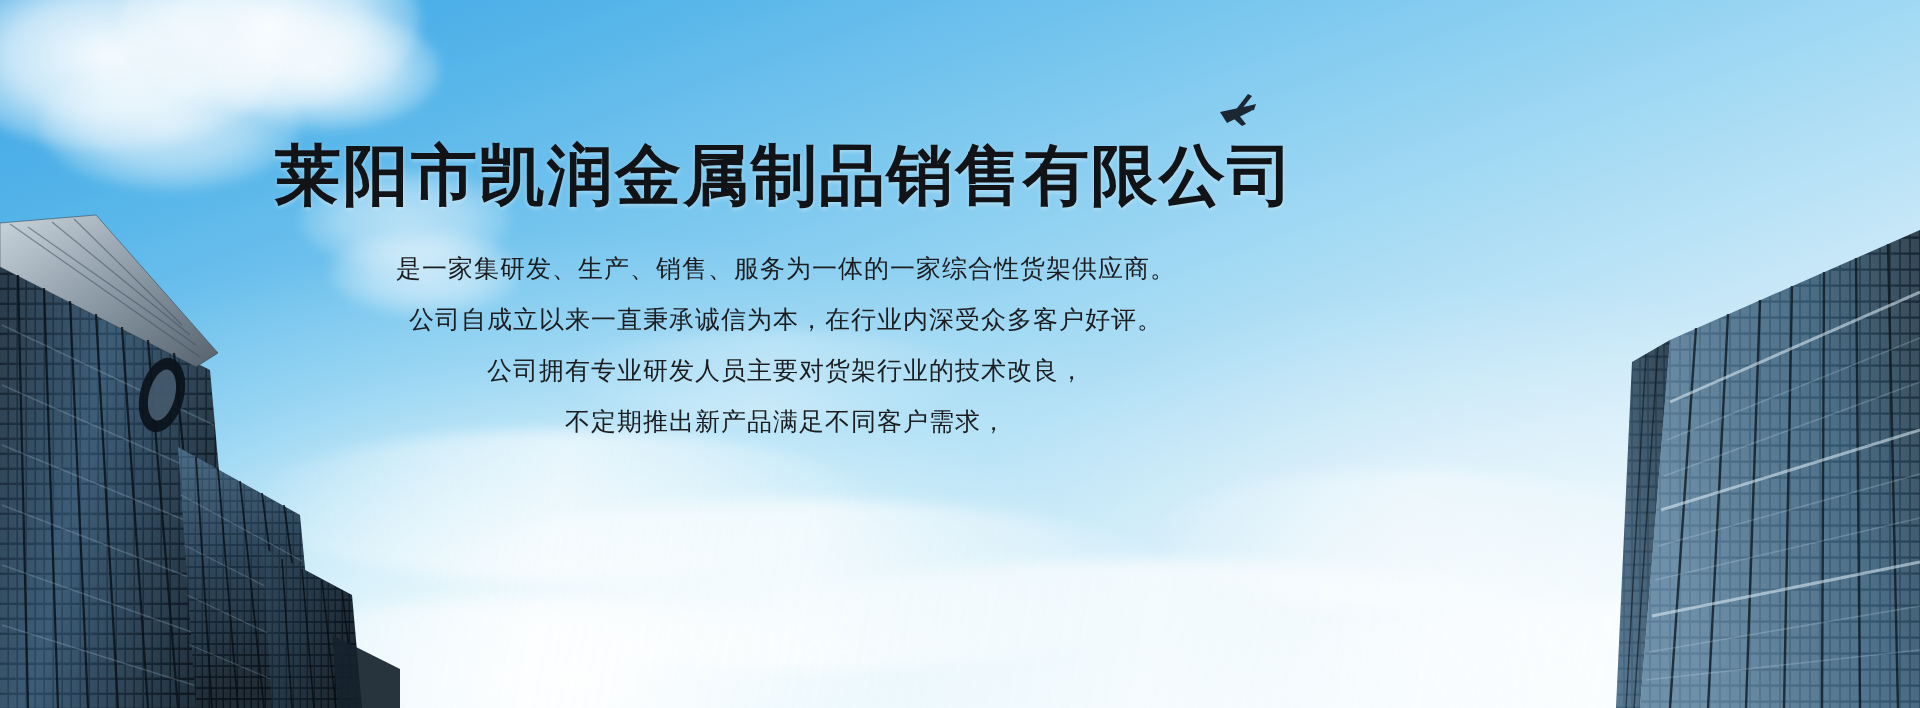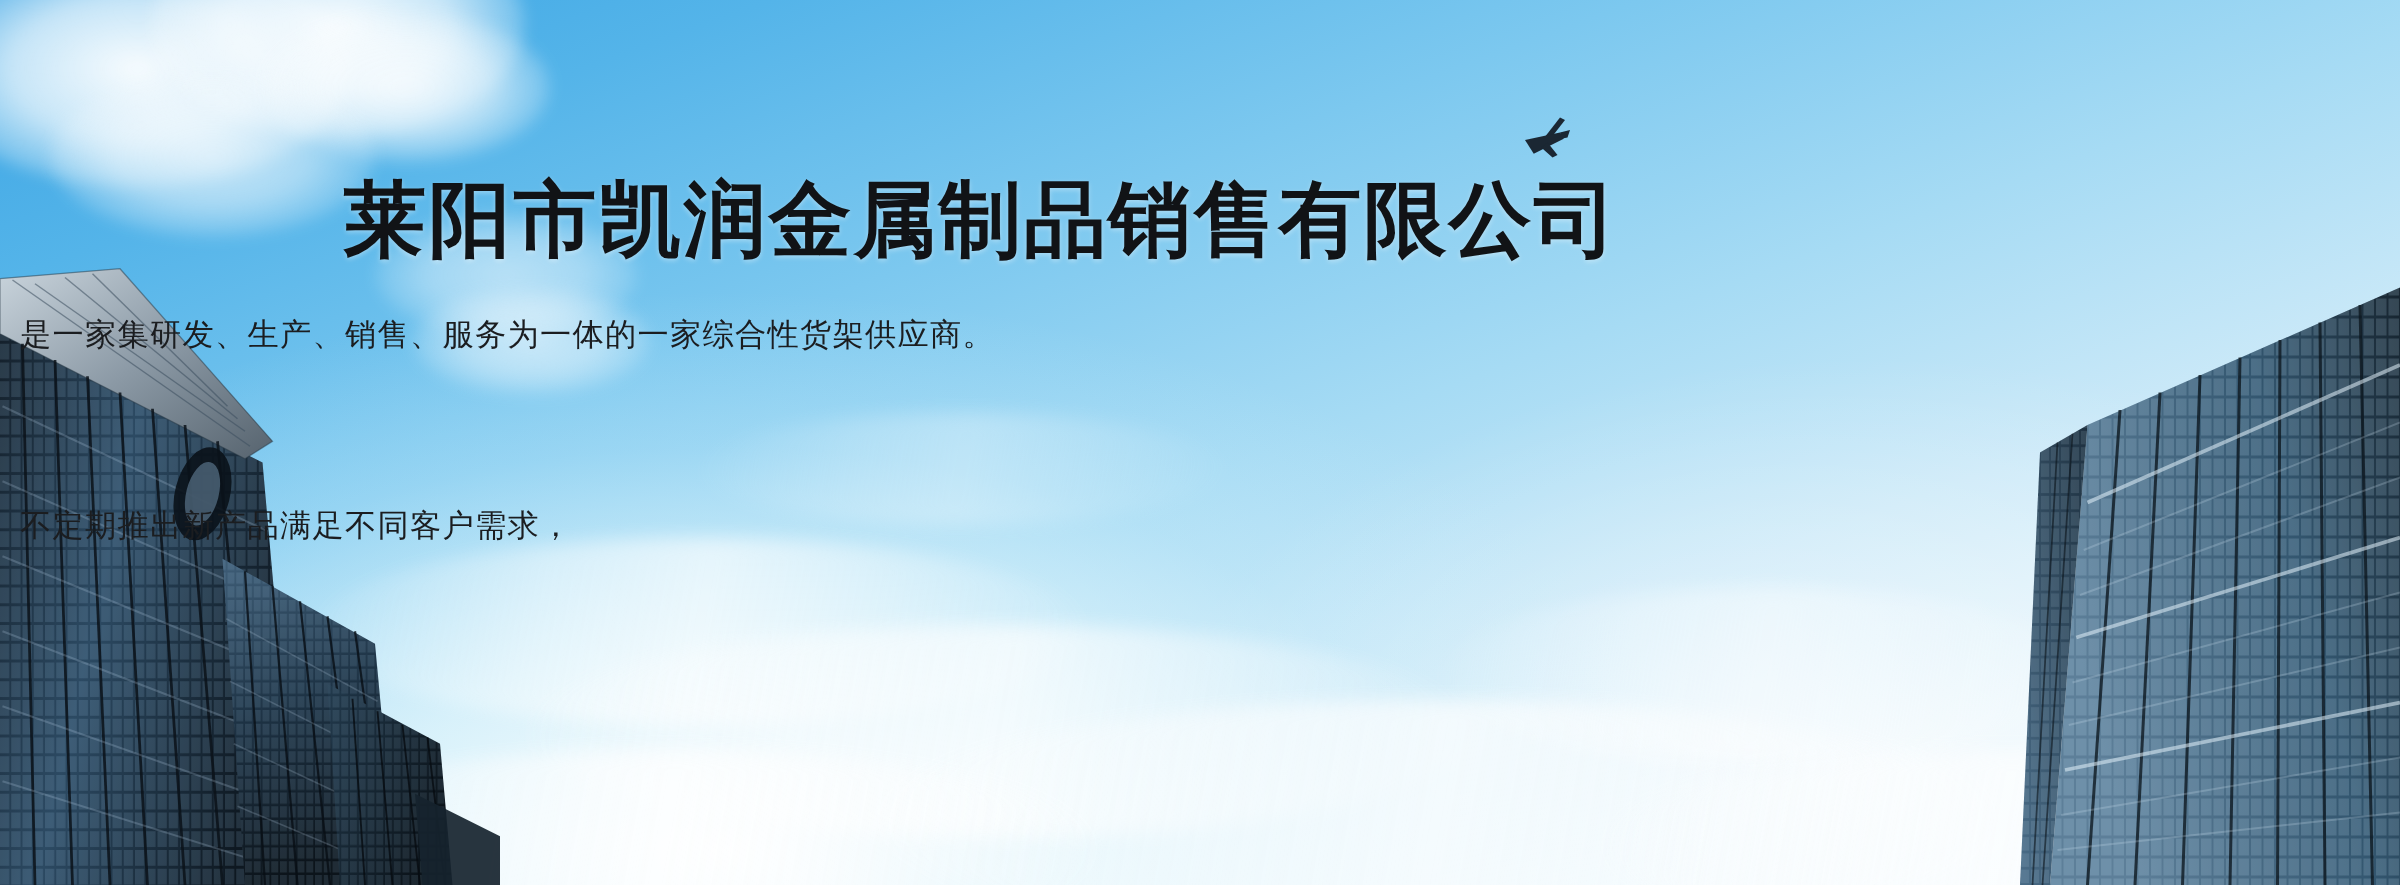--- a/index.html
+++ b/index.html
@@ -70,22 +70,23 @@
     font-size: 66px;
     line-height: 76px;
     font-weight: 700;
     color: #111316;
     letter-spacing: 2px;
     white-space: nowrap;
     text-shadow: 0 2px 4px rgba(255,255,255,0.35);
   }
   .tagline {
     position: absolute;
-    left: 16px;
+    left: 1px;
     width: 1570px;
+    text-align: center;
     font-size: 25px;
     line-height: 32px;
     font-weight: 400;
     color: #1b1d20;
     letter-spacing: 1px;
     white-space: nowrap;
   }
   #tagline-0 { top: 252px; }
   #tagline-1 { top: 303px; }
   #tagline-2 { top: 354px; }
@@ -269,16 +270,18 @@
       <path d="M30 2 L34 4 L20 22 L16 20 Z"></path>
       <path d="M2 20 L30 14 L33 19 L9 31 Z"></path>
       <path d="M20 22 L28 32 L24 34 L15 26 Z"></path>
       <path d="M30 14 L38 12 L36 18 L31 19 Z"></path>
     </g>
   </svg>
 
   <div id="content">
     <div id="company-title">莱阳市凯润金属制品销售有限公司</div>
     <div class="tagline" id="tagline-0">是一家集研发、生产、销售、服务为一体的一家综合性货架供应商。</div>
+    <div class="tagline" id="tagline-1">公司自成立以来一直秉承诚信为本，在行业内深受众多客户好评。</div>
+    <div class="tagline" id="tagline-2">公司拥有专业研发人员主要对货架行业的技术改良，</div>
     <div class="tagline" id="tagline-3">不定期推出新产品满足不同客户需求，</div>
   </div>
 
 </div>
 
 </body></html>

